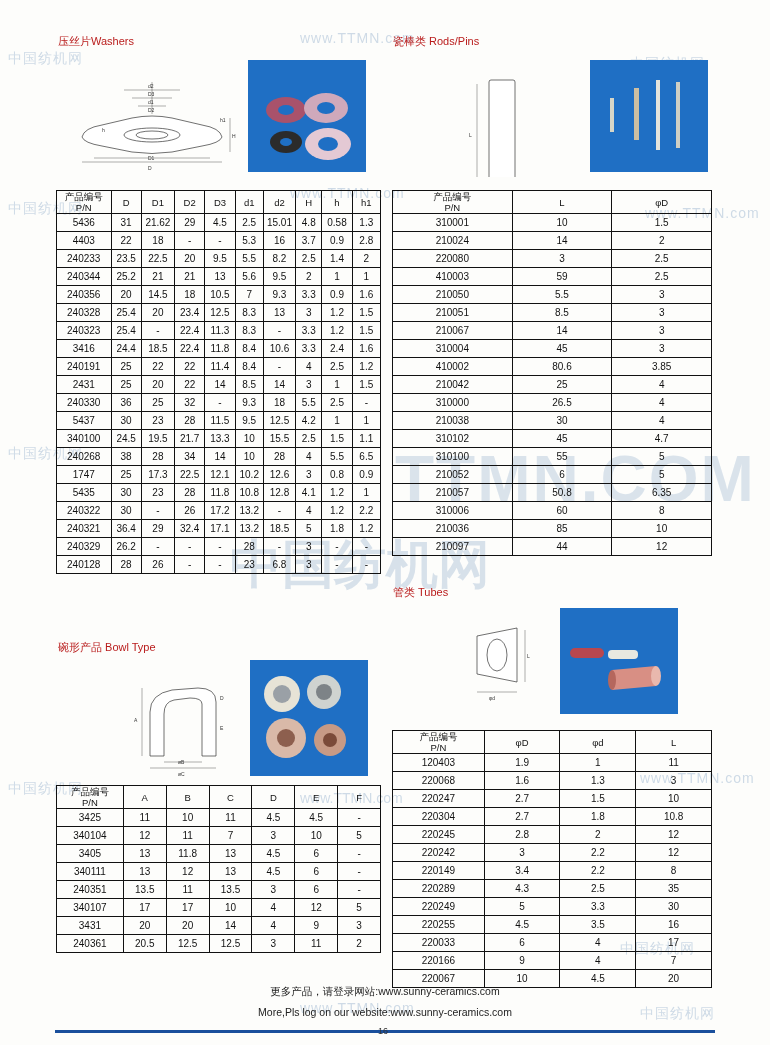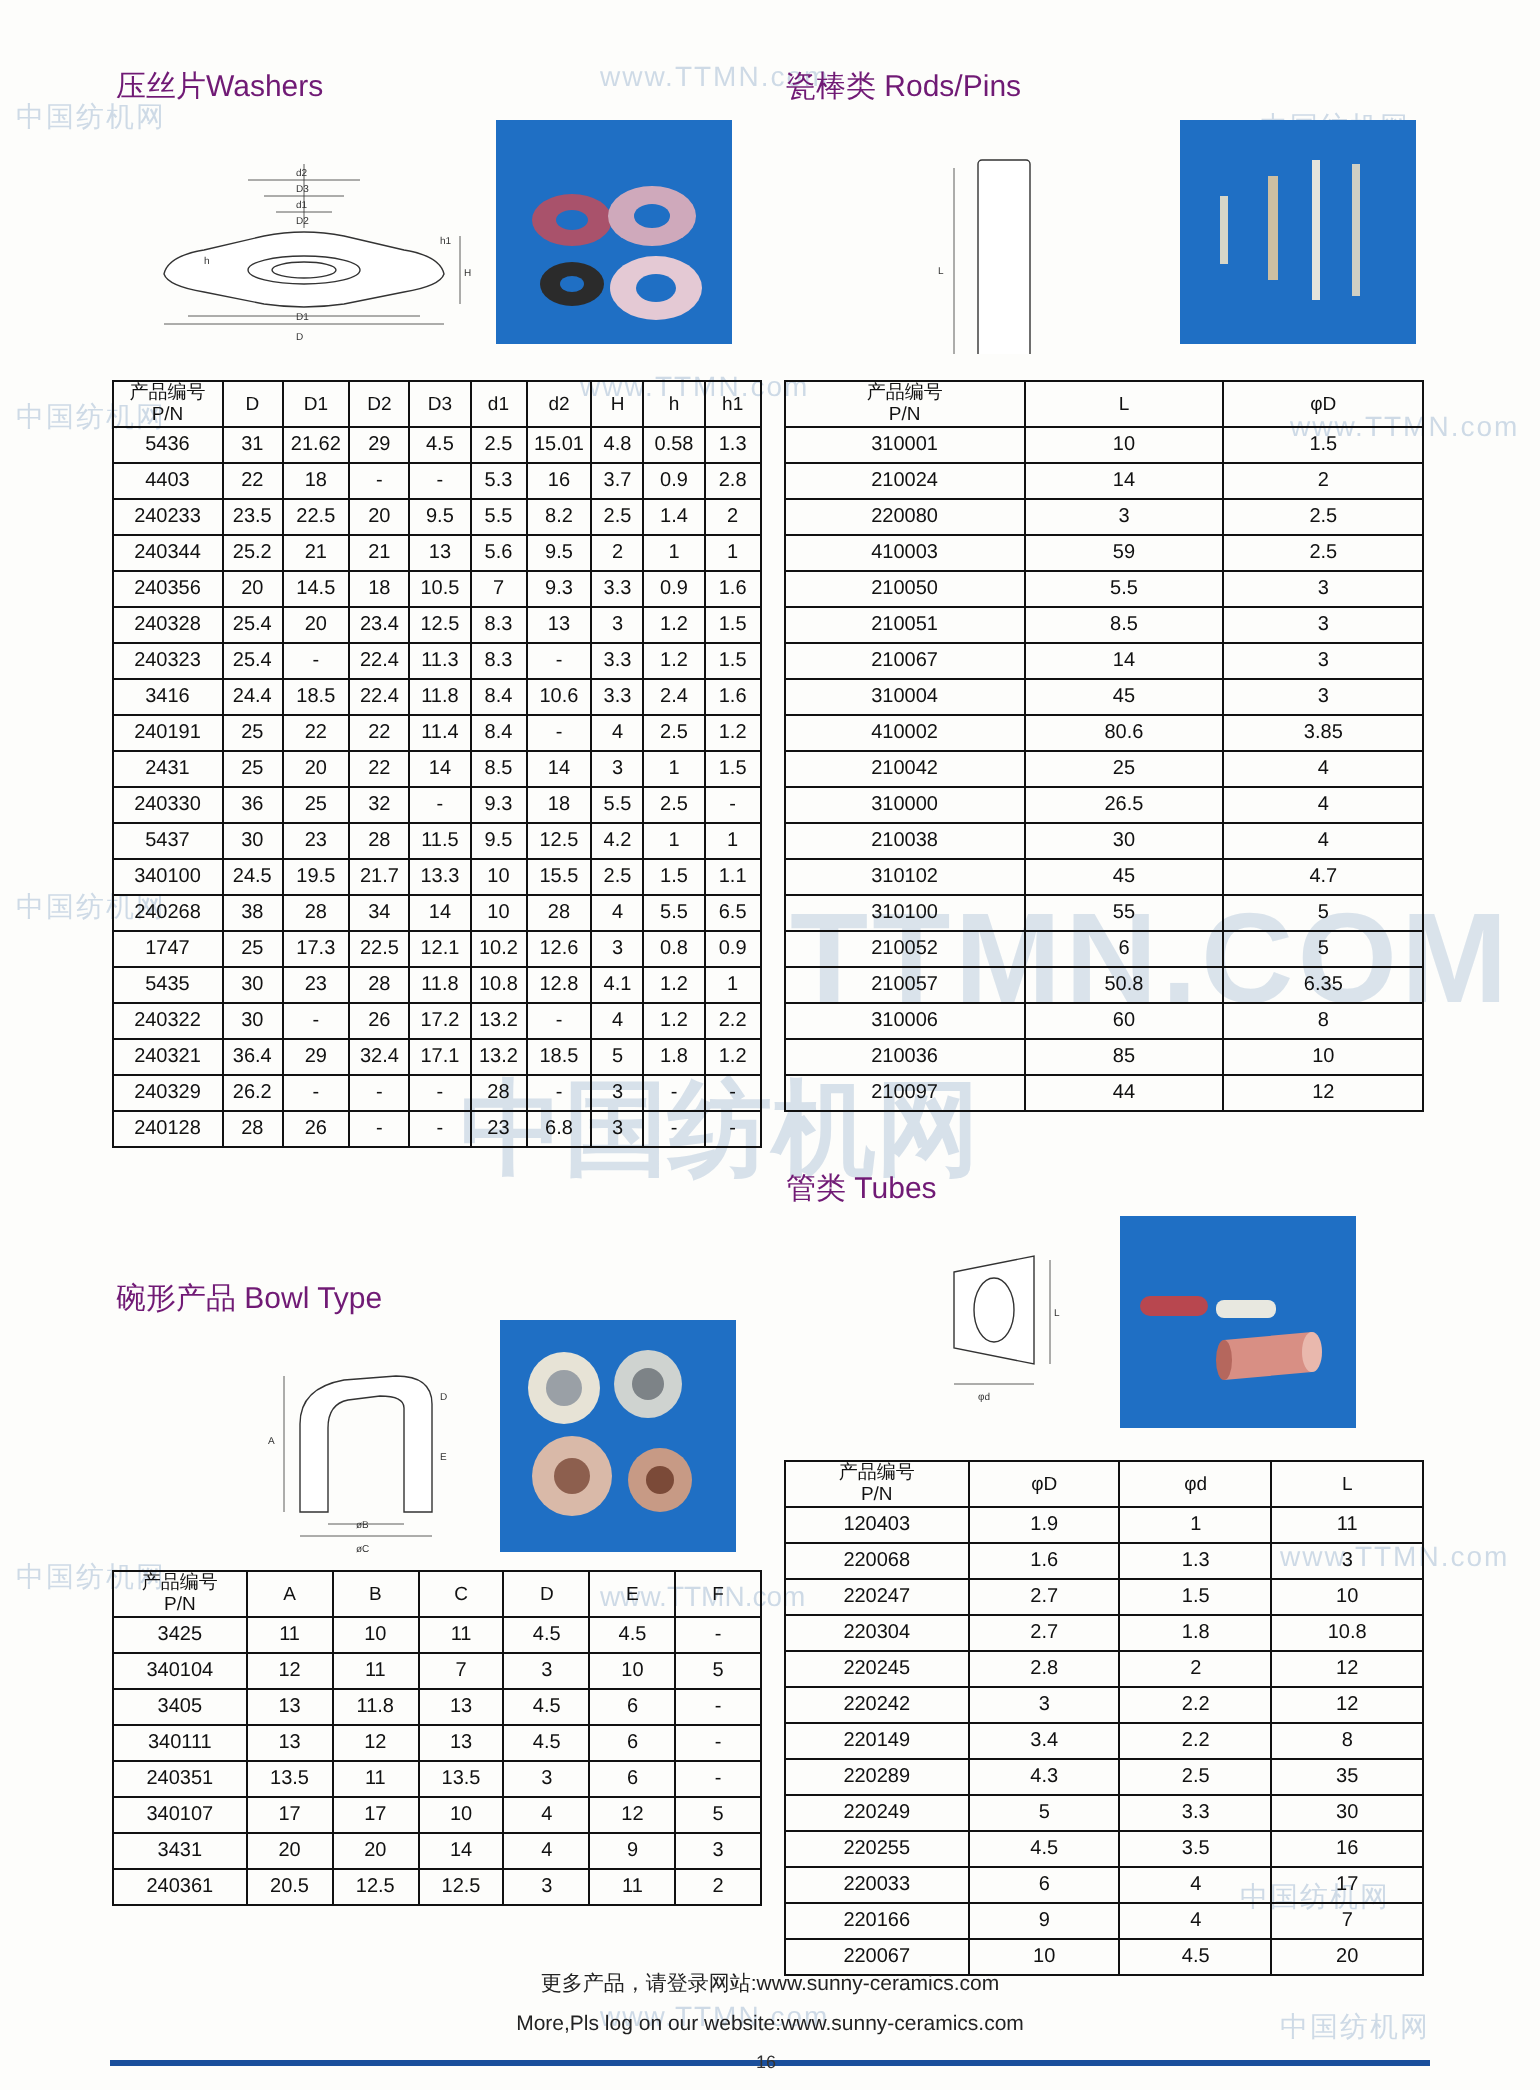--- a/index.html
+++ b/index.html
@@ -12,21 +12,21 @@
     overflow:hidden;
   }
   .page { position:relative; width:770px; height:1045px; }
 
   
   .wm { position:absolute; color:#a9bfd6; opacity:.55; pointer-events:none; white-space:nowrap; font-family:"Liberation Sans", sans-serif; }
   .wm-small { font-size:14px; letter-spacing:1px; }
   .wm-big { font-size:64px; font-weight:bold; color:#b9cbdd; opacity:.5; letter-spacing:2px; }
   .wm-big2 { font-size:52px; font-weight:bold; color:#b3c6da; opacity:.5; }
 
-  h2.section { font-size:15px; font-weight:normal; margin:0; color:#701a75; }
+  h2.section { font-size:11px; font-weight:normal; margin:0; color:#b91c1c; }
 
   
   .photo { position:absolute; background:#1f6fc4; }
   .linedraw { position:absolute; background:transparent; }
 
   table.dt { border-collapse:collapse; position:absolute; background:rgba(255,255,255,0.0);padding-left:37px; }
   table.dt td, table.dt th { border:1px solid #111; font-size:10px; text-align:center; padding:0; height:18px; font-weight:normal; color:#111; }
   table.dt th { font-size:9.5px; line-height:11px; }
   .pn { font-size:9px; line-height:10px; }
 

